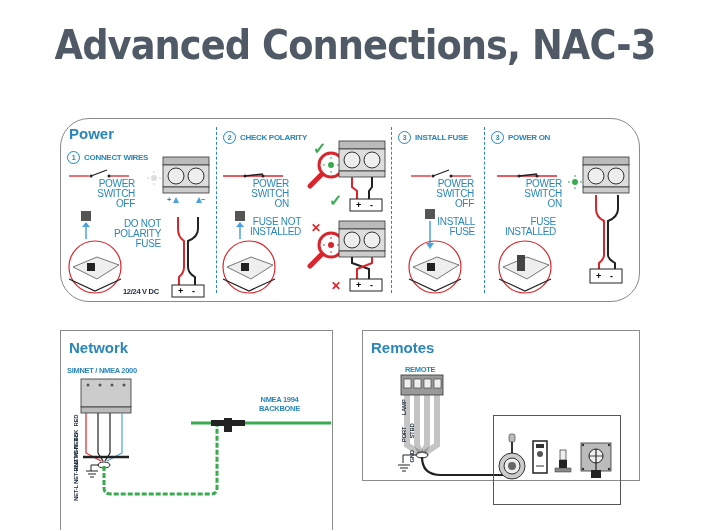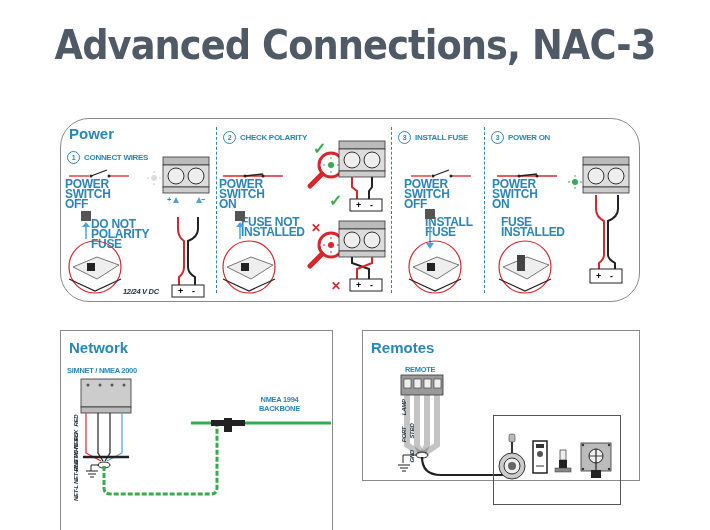--- a/index.html
+++ b/index.html
@@ -1,25 +1,25 @@
 <!DOCTYPE html>
 <html><head>
 <meta charset="utf-8">
 <style>
   html,body{margin:0;padding:0;background:#fff;}
   body{width:710px;height:530px;position:relative;overflow:hidden;font-family:"Liberation Sans",sans-serif;}
   .title{position:absolute;left:0;top:22px;width:710px;text-align:center;font-family:"DejaVu Sans",sans-serif;font-weight:bold;font-size:40px;color:#505a66;letter-spacing:-1px;transform:scaleX(0.92);transform-origin:center;}
   .panel{position:absolute;border:1.5px solid #8a8a8a;background:#fff;box-sizing:border-box;}
   .ptitle{position:absolute;font-weight:bold;color:#2a86b8;font-size:15px;}
-  .lbl{position:absolute;font-weight:bold;color:#2a86b8;font-size:12px;text-align:left;line-height:10px;letter-spacing:-0.3px;}
+  .lbl{position:absolute;font-weight:normal;color:#2a86b8;font-size:10px;text-align:right;line-height:10px;letter-spacing:-0.3px;}
   .step{position:absolute;font-weight:bold;color:#2a86b8;font-size:8px;display:flex;align-items:center;gap:4px;letter-spacing:-0.3px;}
   .num{display:inline-block;width:11px;height:11px;border:1.3px solid #2a86b8;border-radius:50%;font-size:7px;line-height:11px;text-align:center;}
   .sep{position:absolute;top:8px;bottom:8px;border-left:1.2px dashed #2a86b8;}
   .small{position:absolute;font-weight:bold;color:#2a86b8;font-size:7.5px;letter-spacing:-0.3px;}
-  .dark{color:#1e2a3a;font-style:italic;}
+  .dark{color:#1e2a3a;}
   svg{position:absolute;overflow:visible;}
 </style>
 </head>
 <body>
 
 <div class="title">Advanced Connections, NAC-3</div>
 
 <div class="panel" style="left:60px;top:118px;width:580px;height:184px;border-radius:29px;">
   <div class="ptitle" style="left:8px;top:6px;">Power</div>
 

